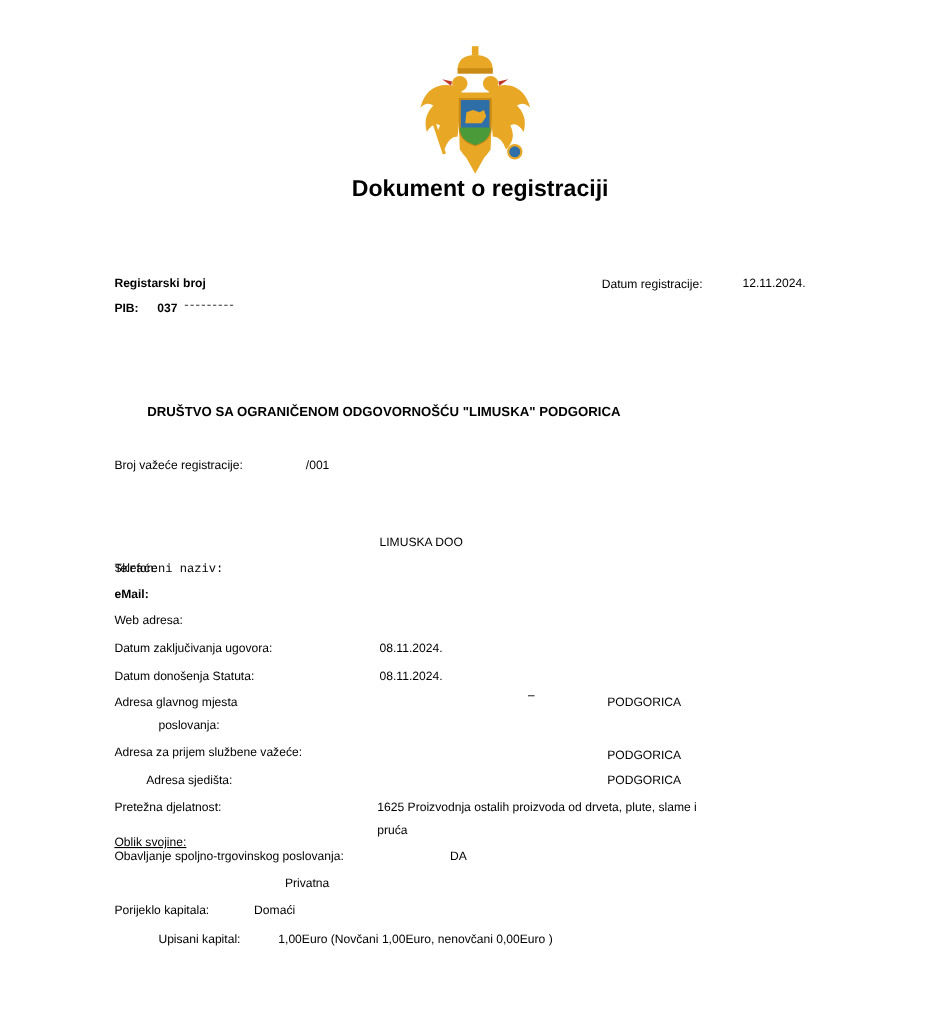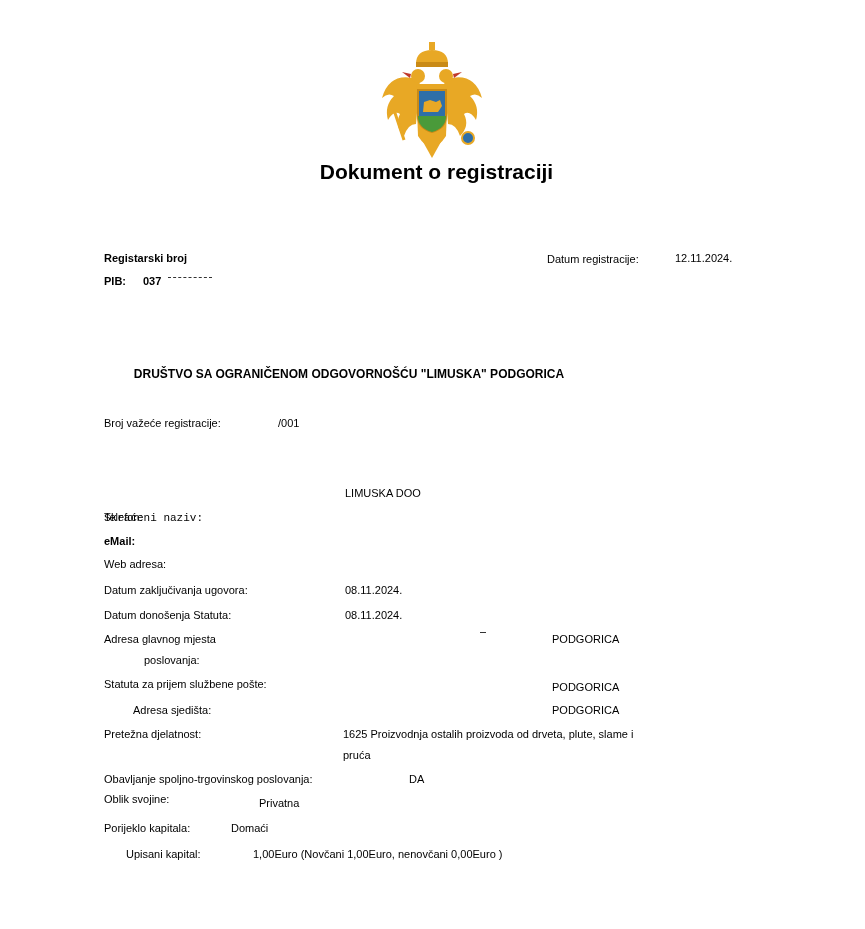--- a/index.html
+++ b/index.html
@@ -78,33 +78,33 @@
 <div class="abs doc" style="left:345px; top:584px;">08.11.2024.</div>
 
 <div class="abs doc" style="left:104px; top:609px;">Datum donošenja Statuta:</div>
 <div class="abs doc" style="left:345px; top:609px;">08.11.2024.</div>
 
 <div class="redact" style="left:480px; top:632px; width:6px;"></div>
 <div class="abs doc" style="left:104px; top:633px;">Adresa glavnog mjesta</div>
 <div class="abs doc" style="left:104px; top:654px;margin-left:40px;">poslovanja:</div>
 <div class="abs doc" style="left:552px; top:633px;">PODGORICA</div>
 
-<div class="abs doc" style="left:104px; top:678px;">Statuta za prijem službene pošte:</div>
+<div class="abs doc" style="left:104px; top:678px;">Adresa za prijem službene važeće:</div>
 <div class="abs doc" style="left:552px; top:681px;">PODGORICA</div>
 
 <div class="abs doc" style="left:104px; top:704px;margin-left:29px;">Adresa sjedišta:</div>
 <div class="abs doc" style="left:552px; top:704px;">PODGORICA</div>
 
 <div class="abs doc" style="left:104px; top:728px;">Pretežna djelatnost:</div>
 <div class="abs doc" style="left:343px; top:728px;">1625 Proizvodnja ostalih proizvoda od drveta, plute, slame i</div>
 <div class="abs doc" style="left:343px; top:749px;">pruća</div>
 
 <div class="abs doc" style="left:104px; top:773px;">Obavljanje spoljno-trgovinskog poslovanja:</div>
 <div class="abs doc" style="left:409px; top:773px;">DA</div>
 
-<div class="abs doc" style="left:104px; top:793px;">Oblik svojine:</div>
+<div class="abs doc" style="left:104px; top:760px;text-decoration:underline;">Oblik svojine:</div>
 <div class="abs doc" style="left:259px; top:797px;">Privatna</div>
 
 <div class="abs doc" style="left:104px; top:822px;">Porijeklo kapitala:</div>
 <div class="abs doc" style="left:231px; top:822px;">Domaći</div>
 
-<div class="abs doc" style="left:126px; top:848px;">Upisani kapital:</div>
+<div class="abs doc" style="left:144px; top:848px;">Upisani kapital:</div>
 <div class="abs doc" style="left:253px; top:848px;">1,00Euro (Novčani 1,00Euro, nenovčani 0,00Euro )</div>
 
 </body></html>

